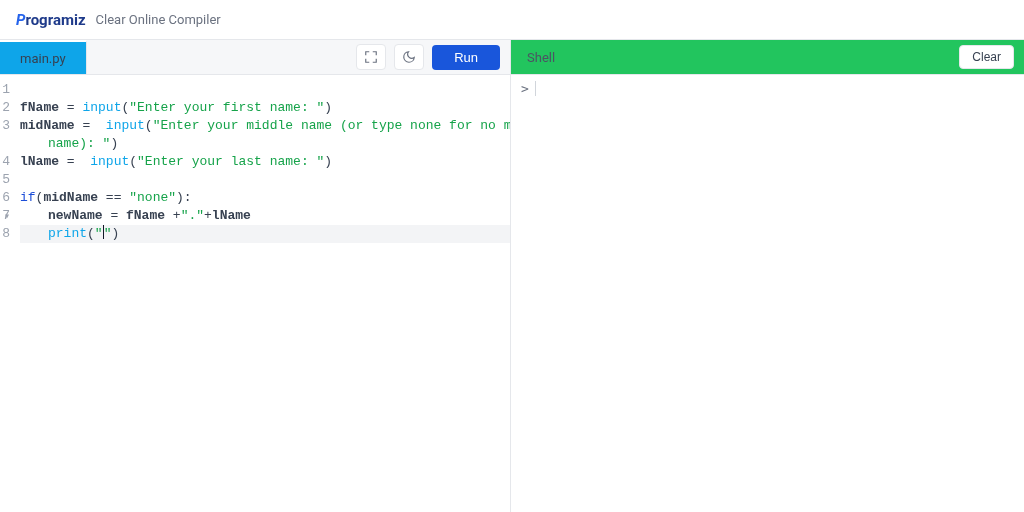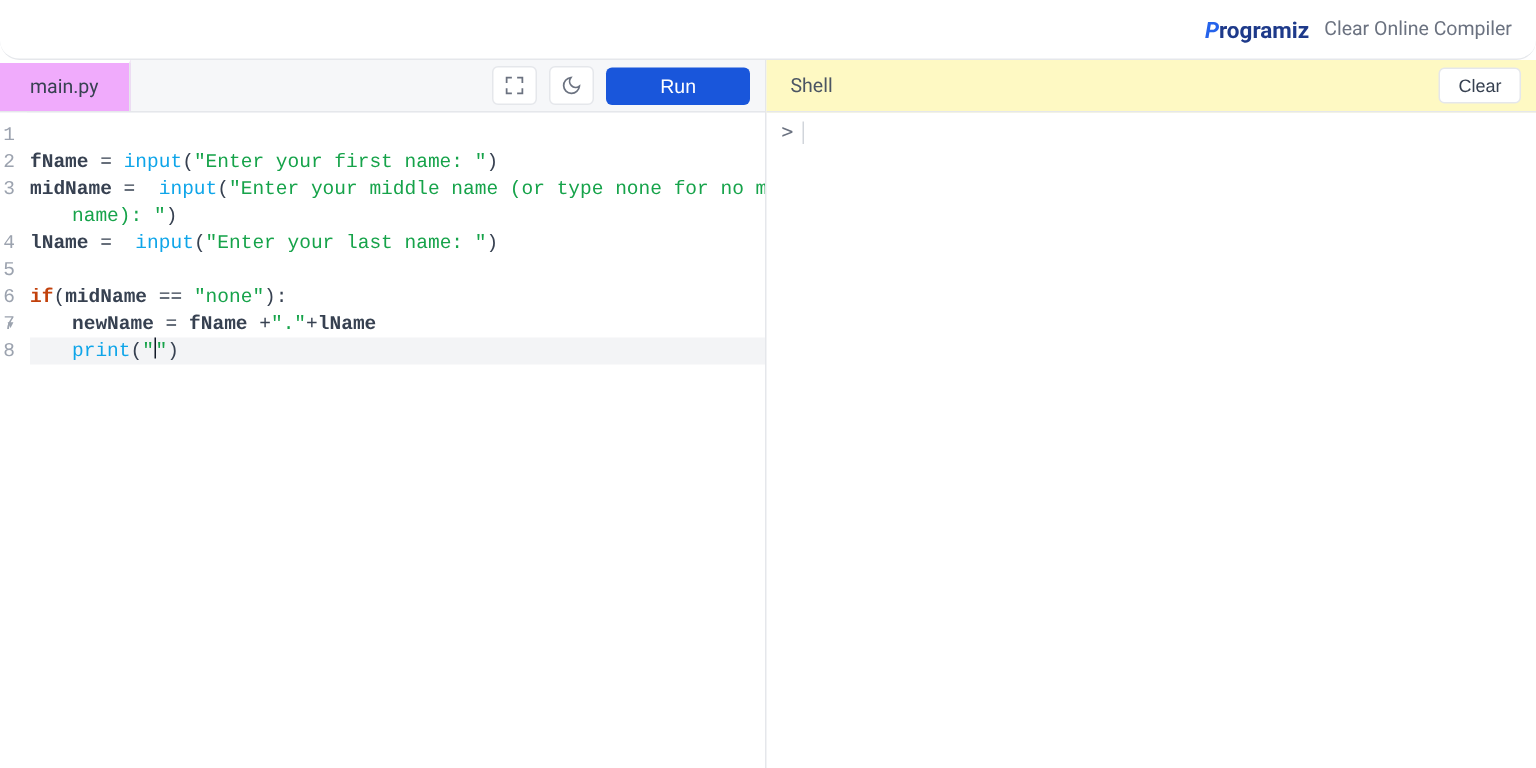--- a/index.html
+++ b/index.html
@@ -6,25 +6,24 @@
 body {
   font-family: -apple-system, BlinkMacSystemFont, "Segoe UI", Roboto, Helvetica, Arial, sans-serif;
   background: #fff;
   width: 1024px;
   height: 512px;
   overflow: hidden;
 }
 .header {
   display: flex;
   align-items: center;
-  justify-content: flex-end;
+  justify-content: space-between;
   padding: 16px 16px;
   border-bottom: 1px solid #e5e7eb;
   height: 40px;
-  border-radius: 13px;
 }
 .header-left {
   display: flex;
   align-items: center;
   gap: 10px;
 }
 .logo {
   font-weight: 700;
   color: #1e3a8a;
   font-size: 15px;
@@ -66,51 +65,51 @@
   background: #fff;
   border-right: 1px solid #e5e7eb;
   border-top: 2px solid transparent;
   height: 100%;
   display: flex;
   align-items: center;
   padding: 0 20px;
   font-size: 13px;
   color: #374151;
 }
-.tab.active { border-top-color: #fff; background:#f0abfc; }
+.tab.active { border-top-color: #fff; background:#0ea5e9; }
 .toolbar-spacer { flex: 1; }
 .icon-btn {
   width: 30px;
   height: 26px;
   border: 1px solid #e5e7eb;
   background: #fff;
   border-radius: 4px;
   margin-right: 8px;
   display: flex;
   align-items: center;
   justify-content: center;
   cursor: pointer;
   color: #6b7280;
 }
 .run-btn {
   background: #1956db;
   color: #fff;
   border: none;
   border-radius: 4px;
-  padding: 5px 36px;
+  padding: 5px 22px;
   font-size: 13px;
   font-weight: 500;
   margin-right: 10px;
   cursor: pointer;
 }
 .shell-toolbar {
   display: flex;
   align-items: center;
   height: 35px;
-  background: #fef9c3;
+  background: #22c55e;
   border-bottom: 1px solid #e5e7eb;
   padding: 0 10px 0 16px;
 }
 .shell-title {
   font-size: 13px;
   color: #4b5563;
   flex: 1;
 }
 .clear-btn {
   border: 1px solid #e5e7eb;
@@ -146,21 +145,21 @@
   color: #374151;
 }
 .code .line { height: 18px; }
 .code .indent1 { padding-left: 28px; }
 .code .indent2 { padding-left: 28px; }
 .code .lineactive { background: #f3f4f6; }
 .tok-id  { color: #374151; font-weight: bold; }
 .tok-op  { color: #374151; }
 .tok-fn  { color: #0ea5e9; }
 .tok-str { color: #16a34a; }
-.tok-kw  { color: #c2410c; font-weight: bold; }
+.tok-kw  { color: #1d4ed8; }
 .fold { color: #9ca3af; font-size: 10px; display:inline-block; width:10px; }
 .shell-body {
   font-family: "SFMono-Regular", Consolas, monospace;
   font-size: 13px;
   padding: 6px 10px;
   color: #374151;
   flex: 1;
 }
 .prompt-caret {
   color: #6b7280;

